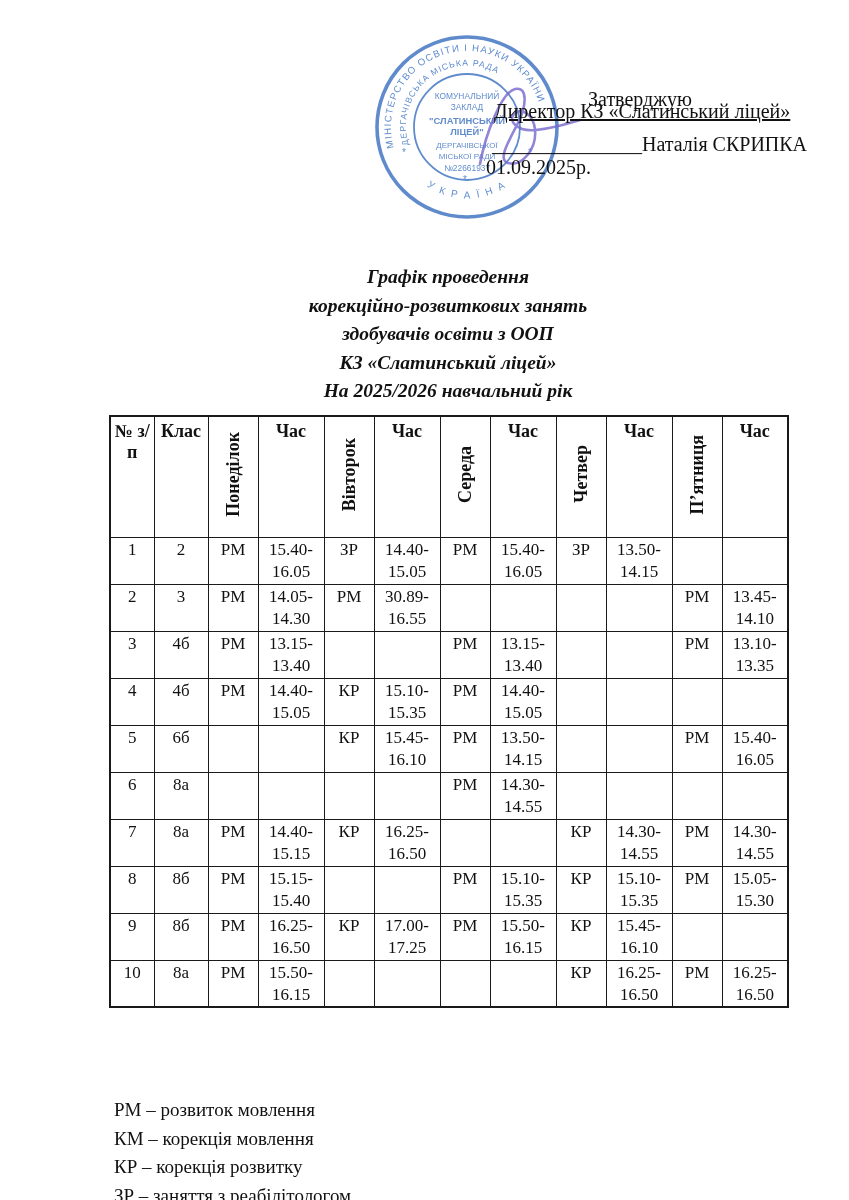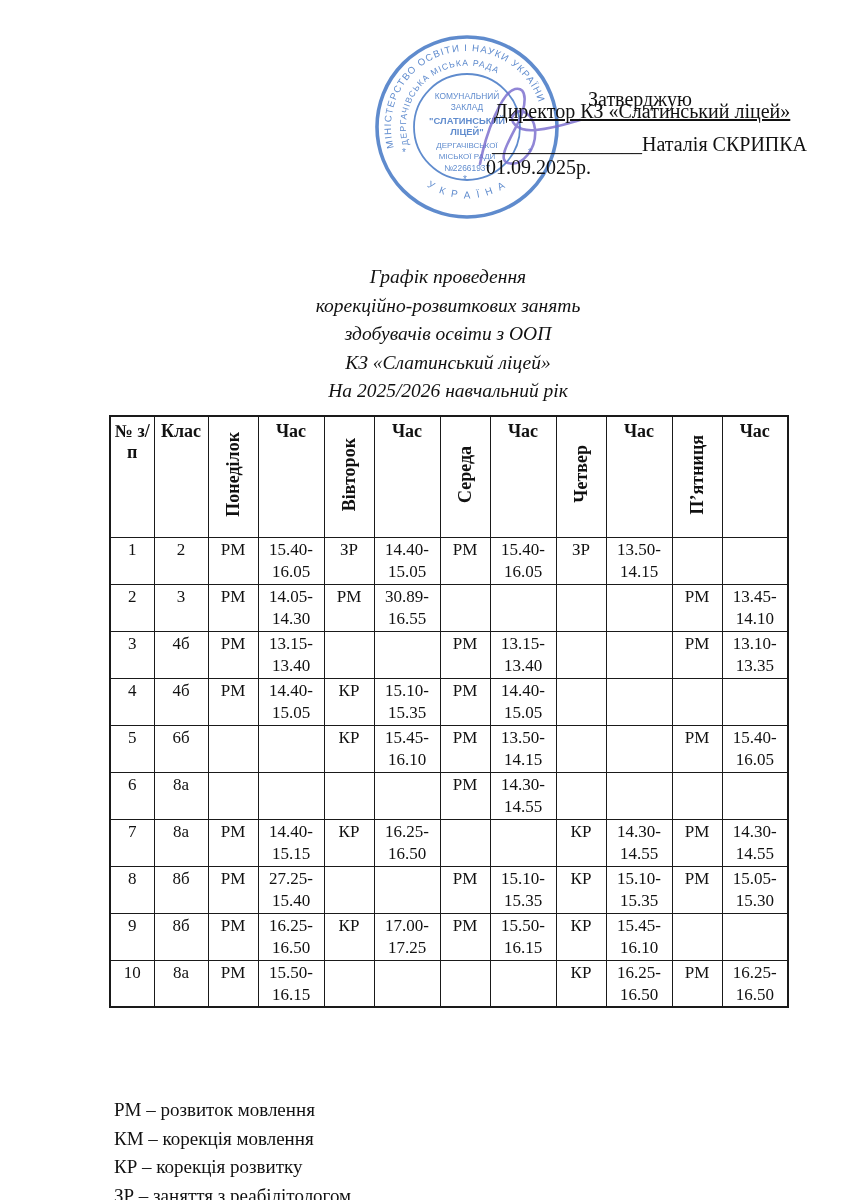--- a/index.html
+++ b/index.html
@@ -13,21 +13,21 @@
 
   
   .approval-line { position: absolute; font-size: 20px; white-space: nowrap; }
   .appr-1 { left: 588px; top: 80px; margin-top: 8px; }
   .appr-2 { left: 494px; top: 100px; text-decoration: underline; }
   .appr-3 { left: 492px; top: 133px; }
   .appr-4 { left: 486px; top: 156px; }
 
   
   .title { position: absolute; left: 110px; top: 263px; width: 676px; text-align: center;
-           font-weight: normal; font-style: italic; font-size: 19.5px; line-height: 28.5px; }
+           font-weight: bold; font-style: italic; font-size: 19.5px; line-height: 28.5px; }
 
   
   table.schedule { position: absolute; left: 109px; top: 415px; width: 676px;
                    border-collapse: collapse; table-layout: fixed;
                    font-size: 17px; }
   table.schedule, table.schedule th, table.schedule td { border: 1px solid #1a1a1a; }
   table.schedule { border: 2px solid #1a1a1a; }
   table.schedule th { font-weight: bold; font-size: 18px; }
   th.horiz { vertical-align: top; padding-top: 4px; height: 121px; }
   th.day { vertical-align: middle; }
@@ -221,21 +221,21 @@
           <td></td>
           <td>КР</td>
           <td>14.30-14.55</td>
           <td>РМ</td>
           <td>14.30-14.55</td>
         </tr>
         <tr>
           <td>8</td>
           <td>8б</td>
           <td>РМ</td>
-          <td>27.25-15.40</td>
+          <td>15.15-15.40</td>
           <td></td>
           <td></td>
           <td>РМ</td>
           <td>15.10-15.35</td>
           <td>КР</td>
           <td>15.10-15.35</td>
           <td>РМ</td>
           <td>15.05-15.30</td>
         </tr>
         <tr>

